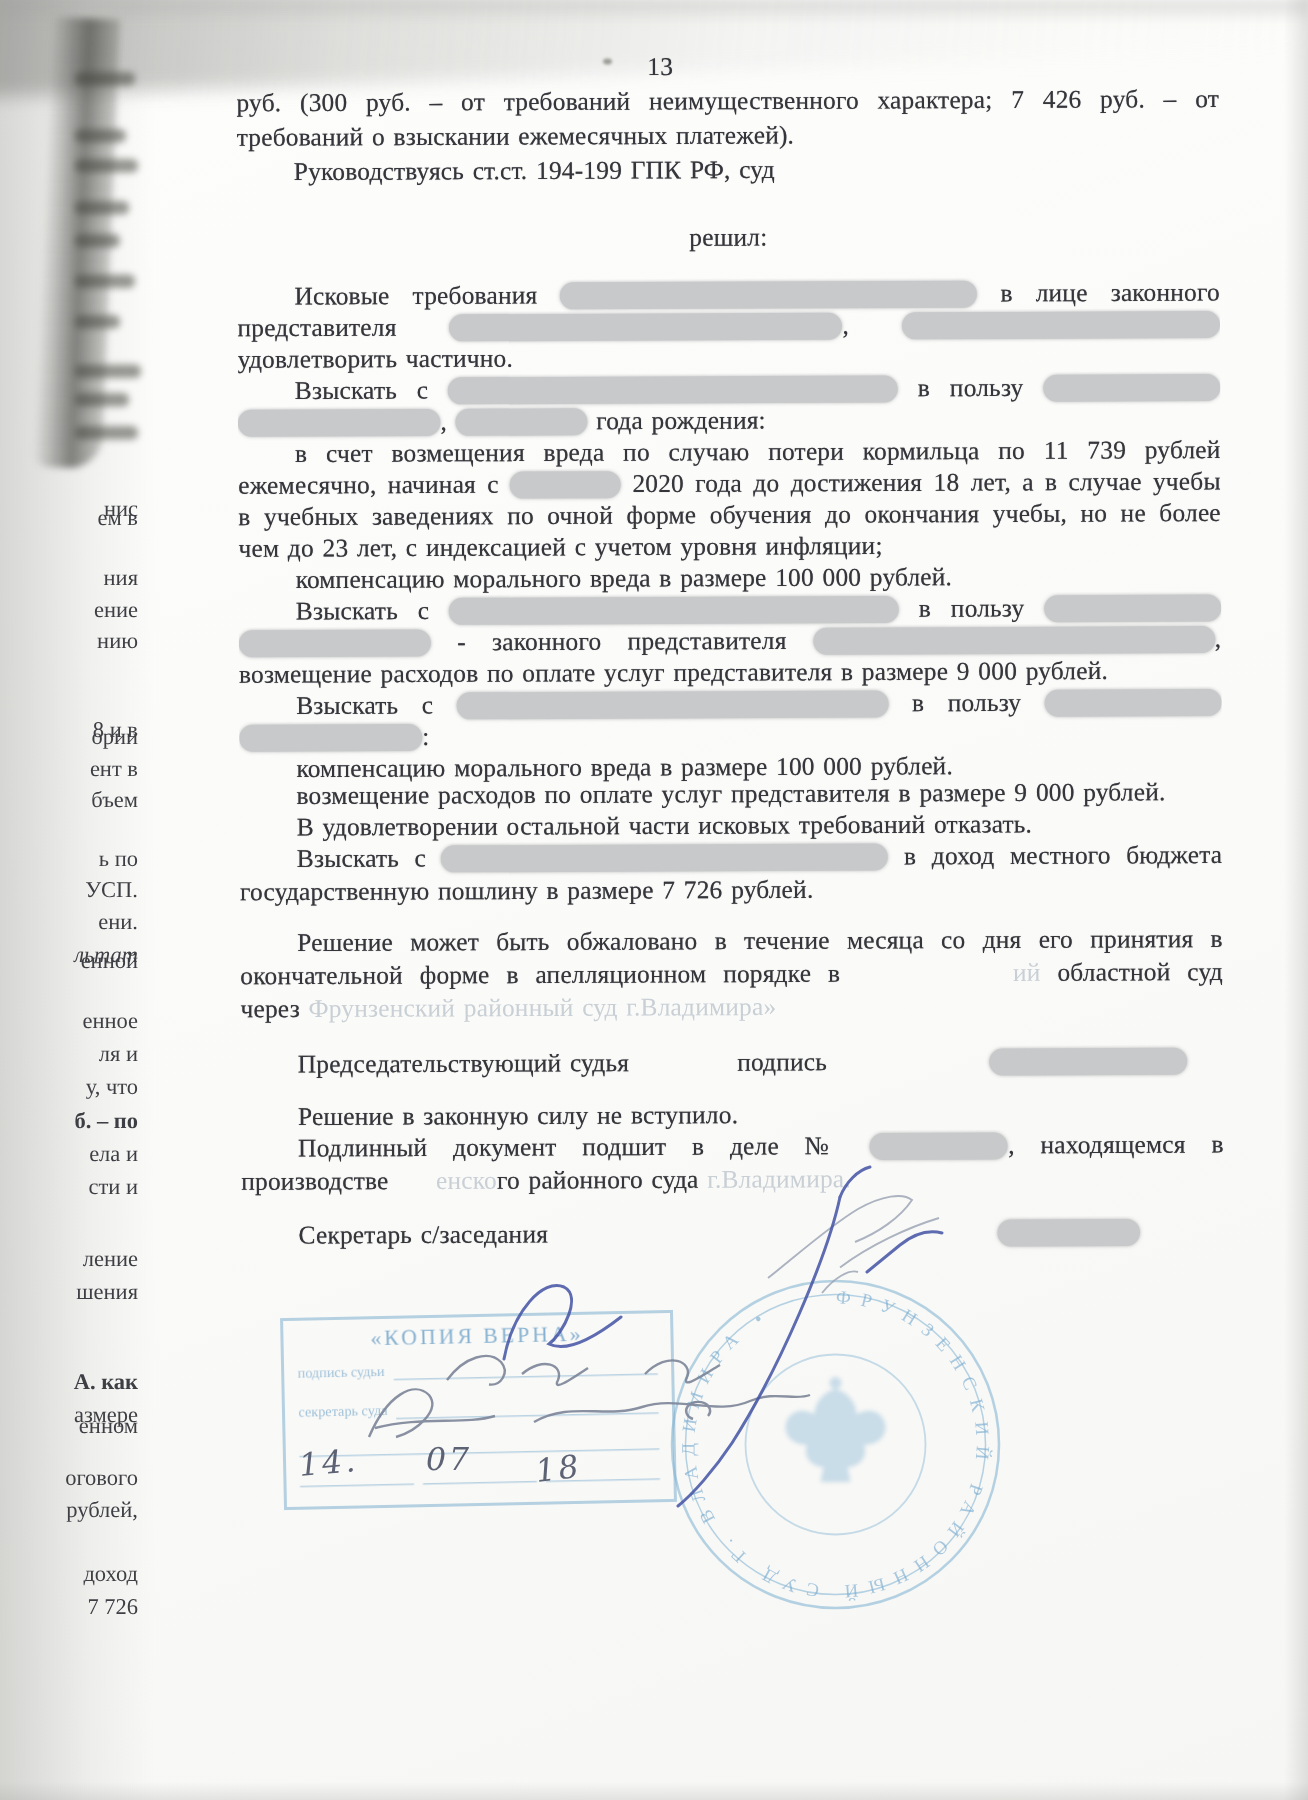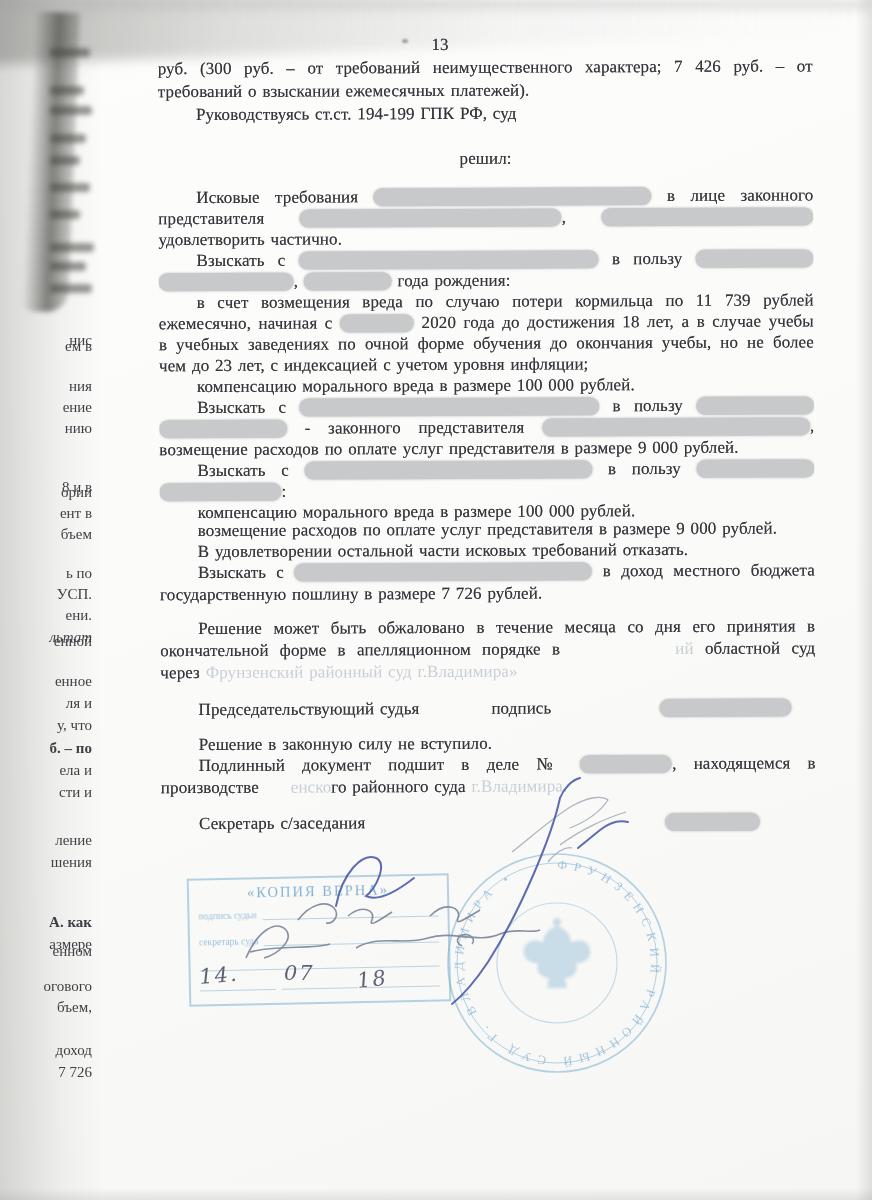--- a/index.html
+++ b/index.html
@@ -89,21 +89,21 @@
       <div class="frag" style="top: 717px;">у, что</div>
       <div class="frag" style="top: 740px; font-weight: bold;">б. – по</div>
       <div class="frag" style="top: 762px;">ела и</div>
       <div class="frag" style="top: 784px; text-align: center;">сти и</div>
       <div class="frag" style="top: 832px;">ление</div>
       <div class="frag" style="top: 854px;">шения</div>
       <div class="frag" style="top: 943px; margin-left: 44px;">енном</div>
       <div class="frag" style="top: 914px; font-weight: bold;">А.  как</div>
       <div class="frag" style="top: 936px;">азмере</div>
       <div class="frag" style="top: 978px;">огового</div>
-      <div class="frag" style="top: 999px;">бъем,</div>
+      <div class="frag" style="top: 999px;">рублей,</div>
       <div class="frag" style="top: 1042px;">доход</div>
       <div class="frag" style="top: 1064px;">7 726</div>
       <div class="smudge" style="top: 48px; width: 40px;"></div>
       <div class="smudge" style="top: 86px; width: 34px;"></div>
       <div class="smudge" style="top: 106px; width: 42px;"></div>
       <div class="smudge" style="top: 134px; width: 36px;"></div>
       <div class="smudge" style="top: 156px; width: 30px;"></div>
       <div class="smudge" style="top: 183px; width: 40px;"></div>
       <div class="smudge" style="top: 210px; width: 30px;"></div>
       <div class="smudge" style="top: 243px; width: 44px;"></div>

